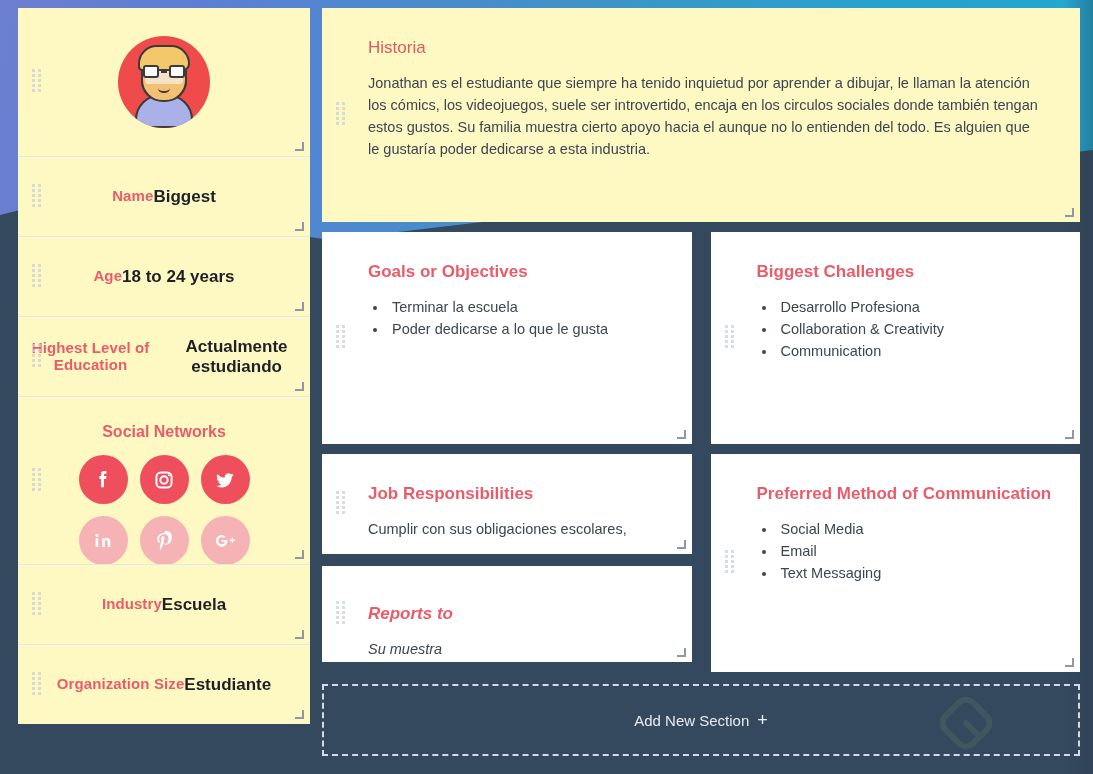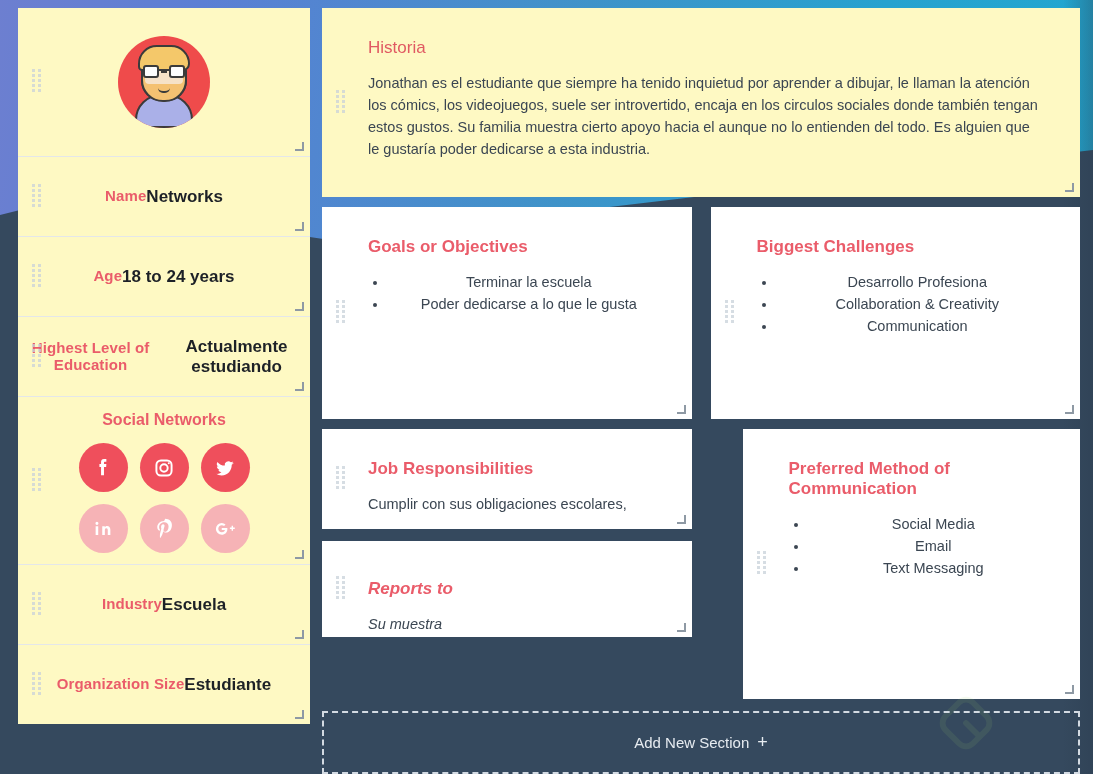--- a/index.html
+++ b/index.html
@@ -190,21 +190,21 @@
   .field-value {
     color: #1d2127;
     font-weight: bold;
     font-size: 17px;
   }
 
   .social-card {
     height: 168px;
     display: flex; flex-direction: column;
     align-items: center; justify-content: flex-start;
-    padding-top: 14px;
+    padding-top: 26px;
   }
   .social-title {
     color: #ea5c6a;
     font-weight: bold;
     font-size: 16px;
     margin-bottom: 14px;
   }
   .social-grid {
     display: grid;
     grid-template-columns: repeat(3, 49px);
@@ -254,29 +254,28 @@
 
   .panel-card {
     background: #fff;
     position: relative;
     padding: 30px 26px 0 46px;
     overflow: hidden;
   }
   .panel-card.tall   { height: 212px; }
   .panel-card.mid    { height: 100px; }
   .panel-card.low    { height: 96px; font-style: italic; }
-  .panel-card.tall2  { height: 270px; margin-left: 32px; }
+  .panel-card.tall2  { height: 218px; }
 
   .panel-card ul { margin: 0 0 0 20px; }
   .panel-card li {
     color: #3b4652;
     font-size: 14.5px;
     line-height: 22px;
     padding-left: 4px;
-    text-align: center;
   }
   .panel-line {
     color: #3b4652;
     font-size: 14.5px;
     line-height: 22px;
   }
 
   .stack { display: flex; flex-direction: column; gap: 12px; margin-top: 10px; }
 
   .add-section {
@@ -351,21 +350,21 @@
             <i></i>
             <i></i>
             <i></i>
             <i></i>
             <i></i>
             <i></i>
             <i></i>
             <i></i>
         </span>
         <div class="field-label">Name</div>
-        <div class="field-value">Networks</div>
+        <div class="field-value">Biggest</div>
         <span class="resize-grip"></span>
       </div>
 
       <div class="card field-card">
         <span class="drag-handle">
           <i></i>
             <i></i>
             <i></i>
             <i></i>
             <i></i>

